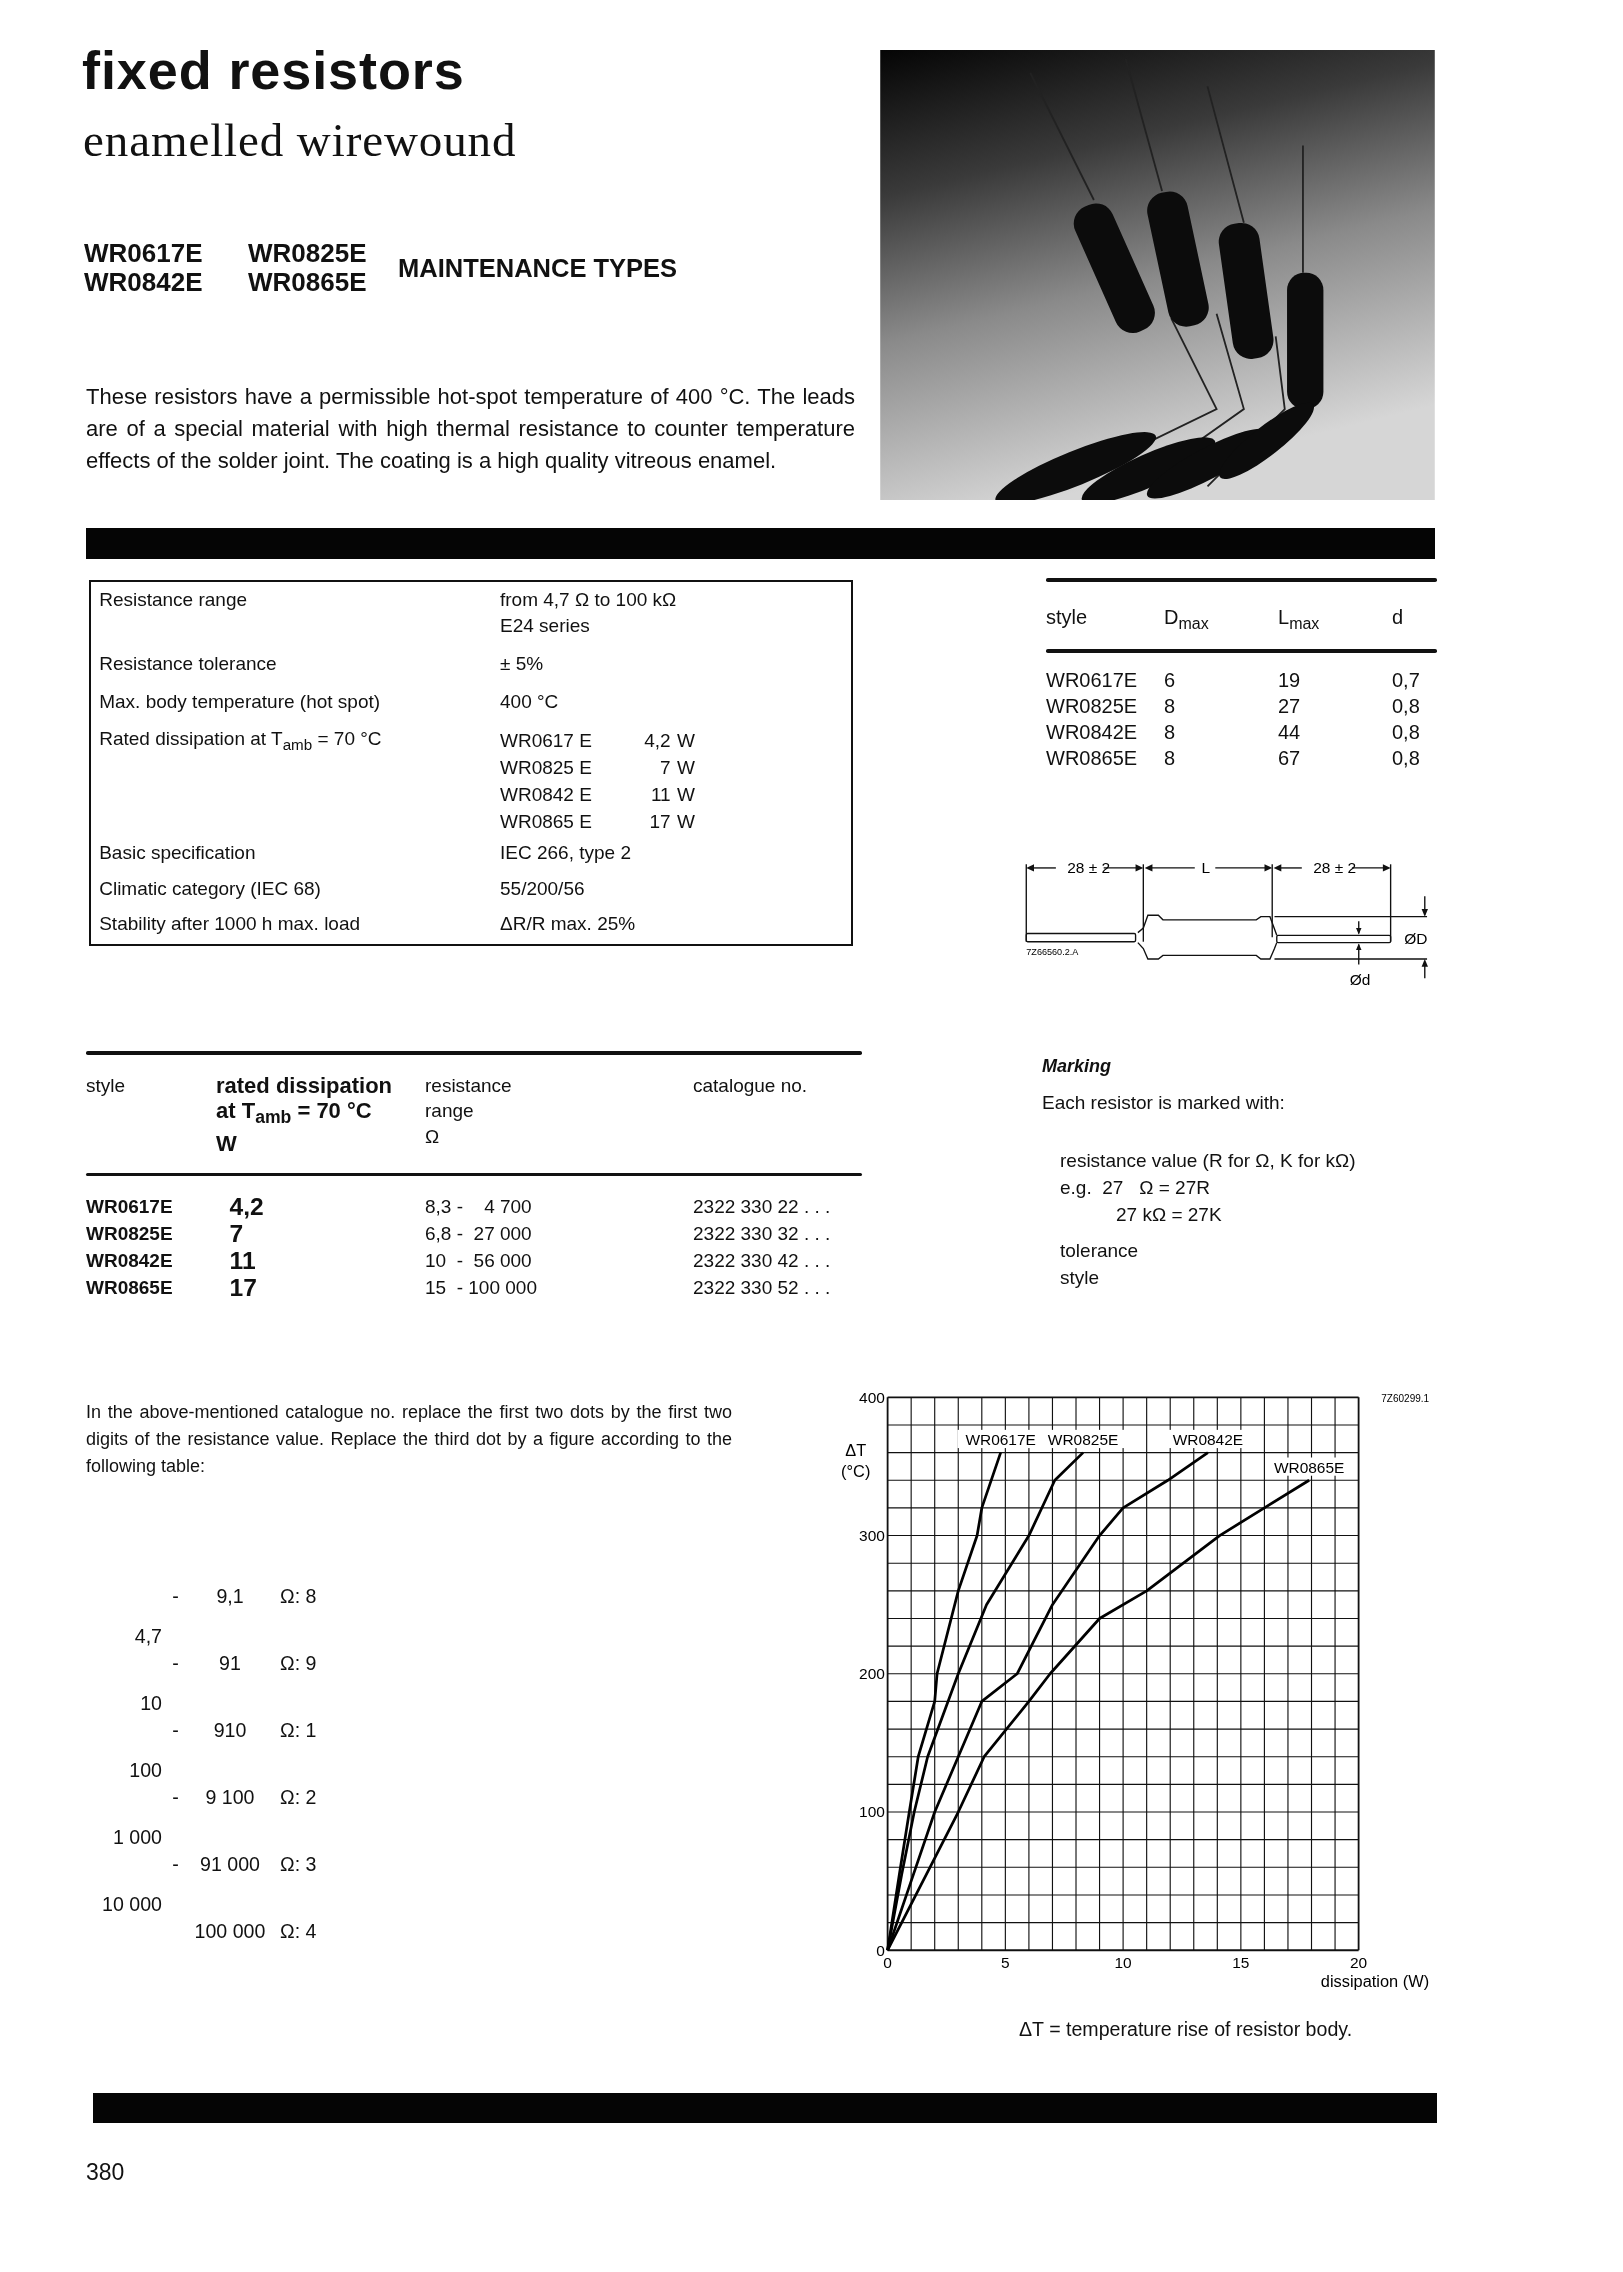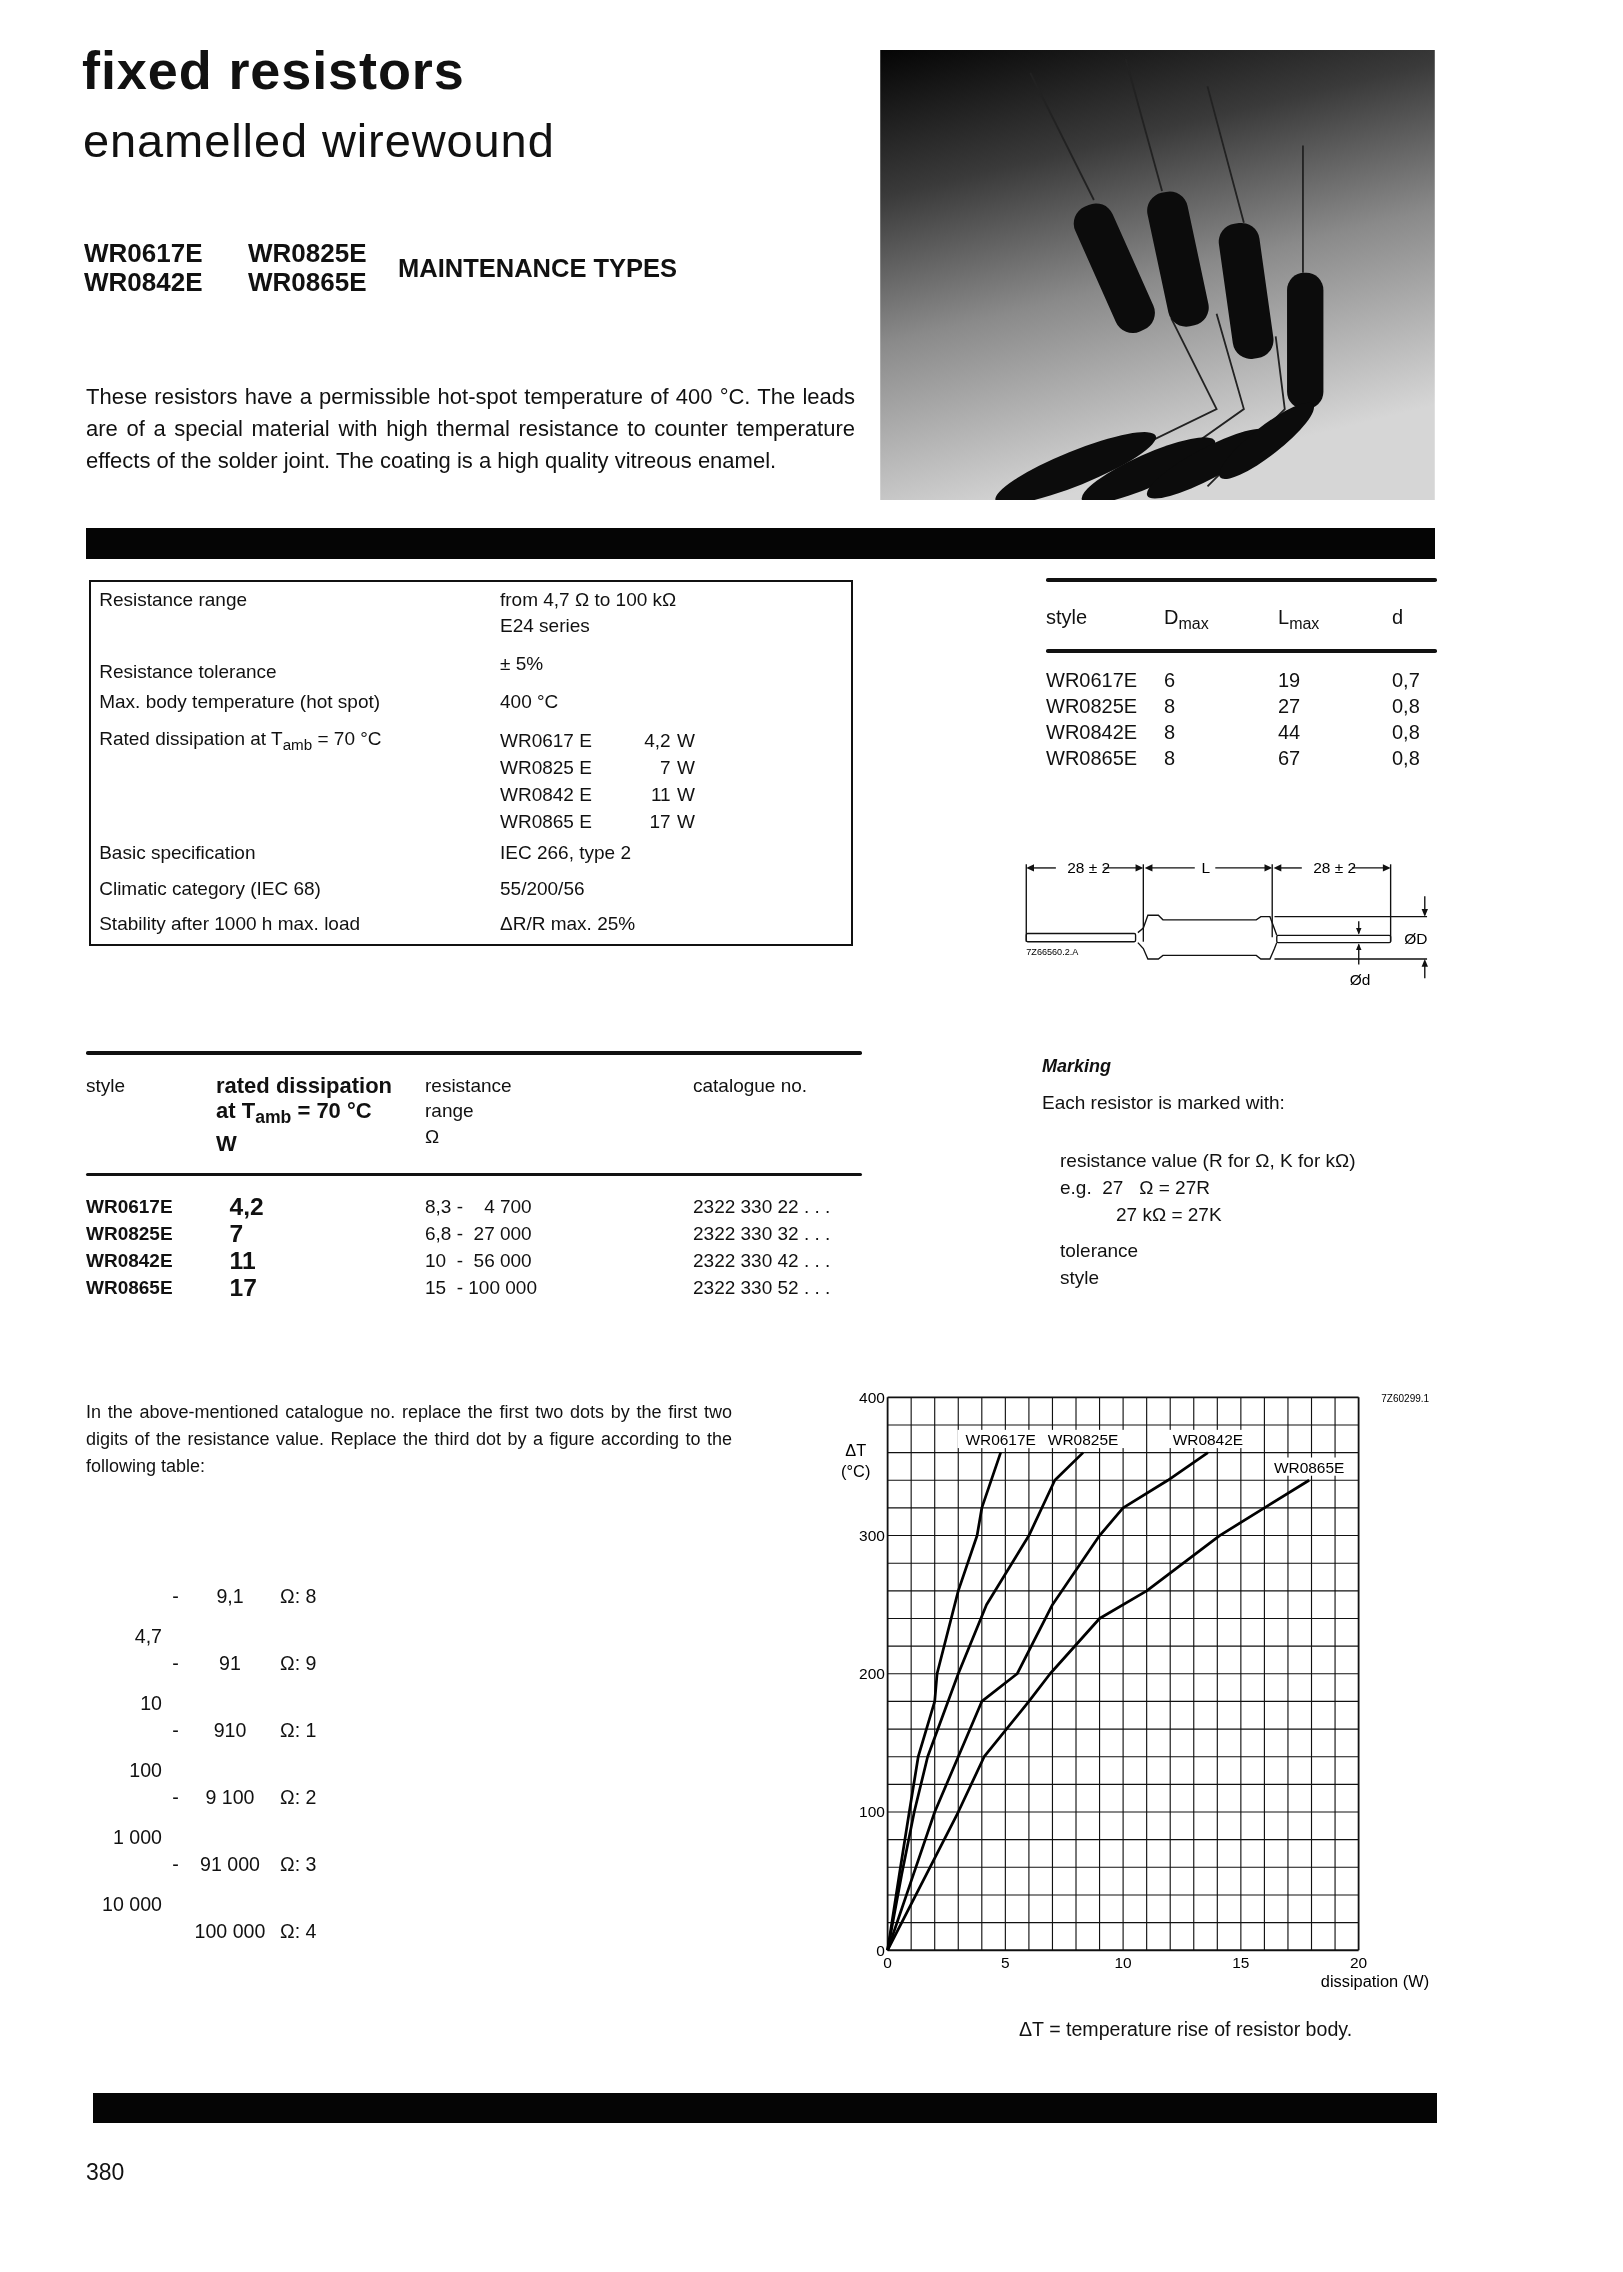--- a/index.html
+++ b/index.html
@@ -1,19 +1,19 @@
 <!DOCTYPE html>
 <html style="font-size:7.3px"><head>
 <meta charset="utf-8">
 <style>
   html,body{margin:0;padding:0;background:#fff;}
   body{width:1623px;height:2273px;position:relative;overflow:hidden;font-family:"Liberation Sans","DejaVu Sans",sans-serif;color:#111;}
   .abs{position:absolute;}
   .title{left:82px;top:43px;font-size:54px;font-weight:bold;letter-spacing:0.9px;line-height:1;}
-  .subtitle{left:83px;top:117px;font-size:47px;letter-spacing:0.9px;line-height:1;}
+  .subtitle{left:83px;top:117px;font-size:47px;letter-spacing:0.9px;line-height:1;font-family:Liberation Serif, serif;}
   .types{left:84px;top:239px;font-size:26px;font-weight:bold;line-height:29px;display:grid;grid-template-columns:164px 150px auto;align-items:center;}
   .types .mt{grid-row:1 / span 2;grid-column:3;font-size:25.5px;}
   .intro{left:86px;top:381px;width:769px;font-size:22px;line-height:32px;text-align:justify;}
   .photo{left:880px;top:50px;width:555px;height:450px;overflow:hidden;}
   .bar{background:#050505;}
   .bar1{left:86px;top:528px;width:1349px;height:31px;}
   .bar2{left:93px;top:2093px;width:1344px;height:30px;}
   .spec{left:89px;top:580px;width:764px;height:366px;border:2.7px solid #111;box-sizing:border-box;font-size:19px;}
   .spec .row{position:absolute;left:8.2px;}
   .spec .val{position:absolute;left:409px;}
@@ -94,21 +94,21 @@
   </svg>
 </div>
 
 <div class="abs bar bar1"></div>
 
 <div class="abs spec">
   <div class="row" style="top:7.3px">Resistance range</div>
   <div class="val" style="top:7.3px">from 4,7 Ω to 100 kΩ</div>
   <div class="val" style="top:33px">E24 series</div>
 
-  <div class="row" style="top:79px">Resistance tolerance</div>
+  <div class="row" style="top:71px">Resistance tolerance</div>
   <div class="val" style="top:71px">± 5%</div>
 
   <div class="row" style="top:109px">Max. body temperature (hot spot)</div>
   <div class="val" style="top:109px">400 °C</div>
 
   <div class="row" style="top:146px"><span>Rated dissipation at T</span><sub>amb</sub><span> = 70 °C</span></div>
   <div class="val" style="top:145px">
     <div class="wrow">
         <span>WR0617 E</span>
         <span>4,2</span>

